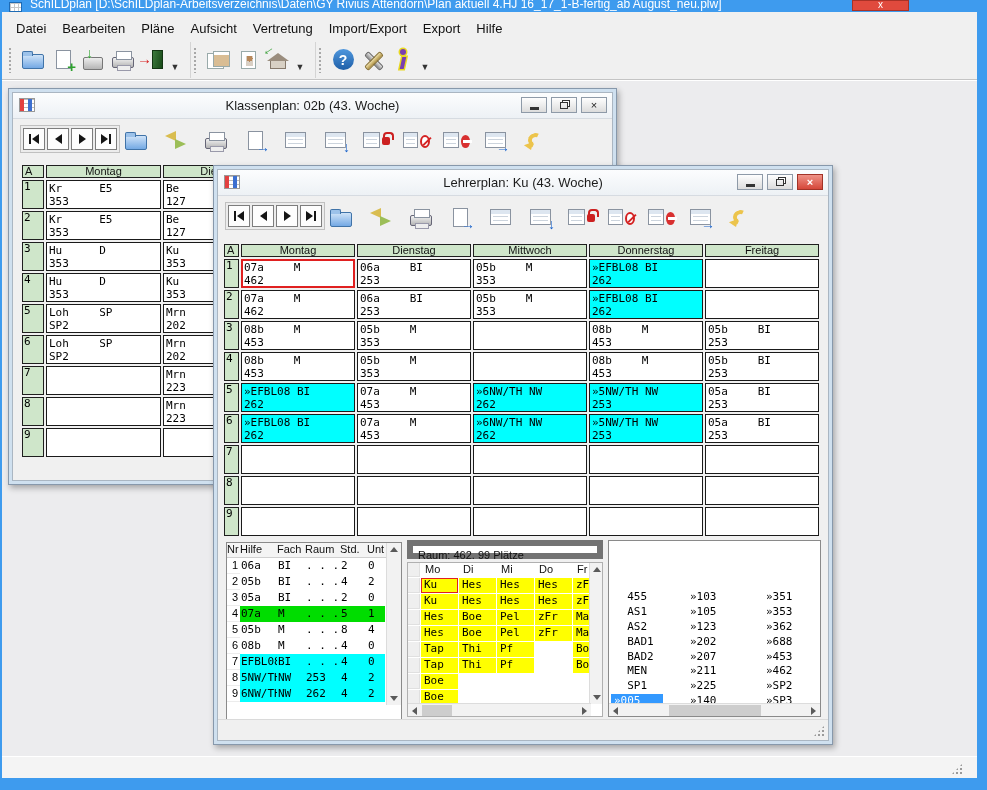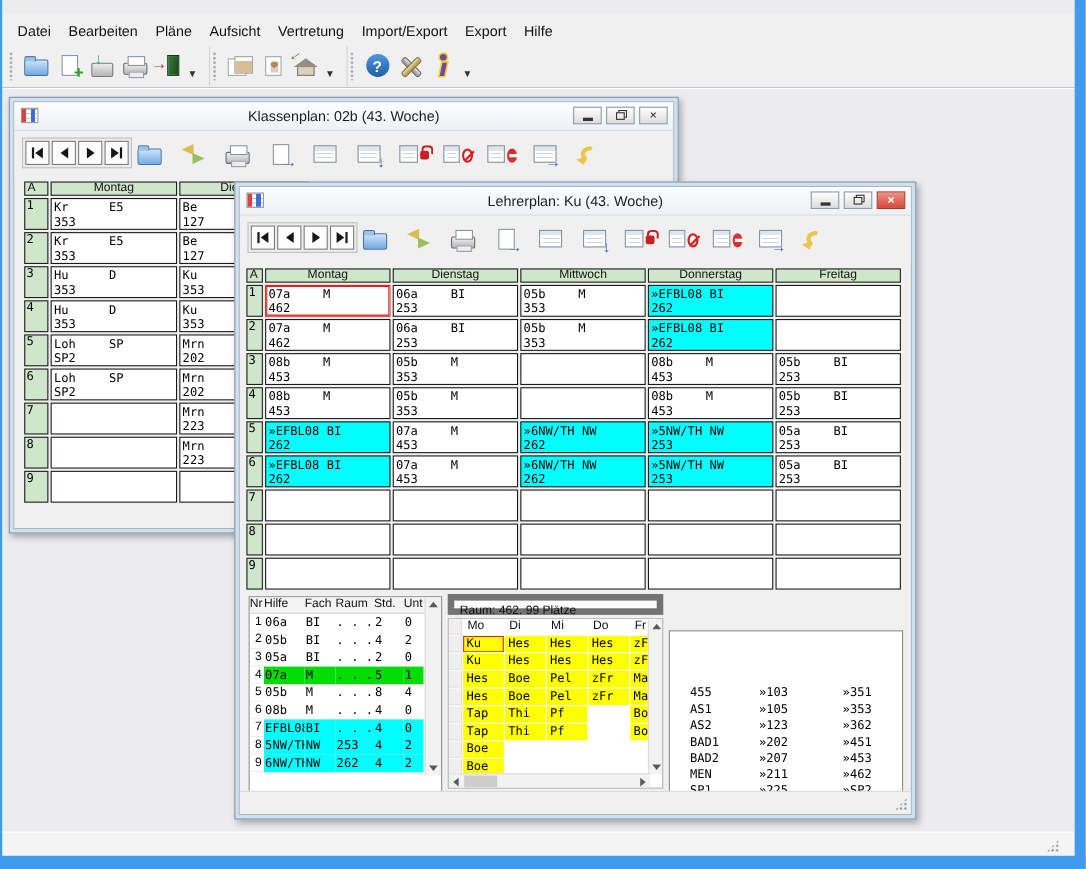--- a/index.html
+++ b/index.html
@@ -152,20 +152,25 @@
   .grip { position:absolute; right:3px; bottom:3px; width:12px; height:12px;
           background-image:radial-gradient(#9a9a9a 1px,transparent 1.2px); background-size:4px 4px;
           clip-path:polygon(100% 0,100% 100%,0 100%);}
   .app-statusbar { position:absolute; left:2px; right:10px; bottom:12px; height:22px; background:#f4f4f4; border-top:1px solid #fff; z-index:5;}
 </style>
 </head>
 <body>
 
 <div id="screen">
 
+  <div class="app-titlebar">
+    <span class="app-ico"></span>
+    <span class="app-title">SchILDplan [D:\SchILDplan-Arbeitsverzeichnis\Daten\GY Rivius Attendorn\Plan aktuell 4.HJ 16_17_1-B-fertig_ab August_neu.plw]</span>
+    <span class="app-close">x</span>
+  </div>
 
   <div class="menubar">
 
   <span class="menu-item">Datei</span>
       <span class="menu-item">Bearbeiten</span>
       <span class="menu-item">Pläne</span>
       <span class="menu-item">Aufsicht</span>
       <span class="menu-item">Vertretung</span>
       <span class="menu-item">Import/Export</span>
       <span class="menu-item">Export</span>
@@ -844,30 +849,30 @@
           <span class="sb-btn" style="left:0;">
               <span class="tri-left"></span>
             </span>
           <span class="sb-btn" style="right:0;">
               <span class="tri-right"></span>
             </span>
           <span class="thumb" style="left:14px; top:1px; width:30px; height:11px;"></span>
         </div>
       </div>
 
-      <div class="panel" style="left:390px; top:370px; width:213px; height:177px;margin-top:33px;">
+      <div class="panel" style="left:390px; top:370px; width:213px; height:177px;">
         <div class="roomcol" style="left:2px;">
           
         <div class="room">  455</div><div class="room">  AS1</div><div class="room">  AS2</div><div class="room">  BAD1</div><div class="room">  BAD2</div><div class="room">  MEN</div><div class="room">  SP1</div><div class="room sel">»005</div><div class="room">»021</div></div>
         <div class="roomcol" style="left:78px;">
           
         <div class="room">»103</div><div class="room">»105</div><div class="room">»123</div><div class="room">»202</div><div class="room">»207</div><div class="room">»211</div><div class="room">»225</div><div class="room">»140</div><div class="room">»251</div></div>
         <div class="roomcol" style="left:154px;">
           
-        <div class="room">»351</div><div class="room">»353</div><div class="room">»362</div><div class="room">»451</div><div class="room">»453</div><div class="room">»462</div><div class="room">»SP2</div><div class="room">»SP3</div></div>
+        <div class="room">»351</div><div class="room">»353</div><div class="room">»362</div><div class="room">»688</div><div class="room">»453</div><div class="room">»462</div><div class="room">»SP2</div><div class="room">»SP3</div></div>
         <div class="hscroll" style="width:211px;">
           <span class="sb-btn" style="left:0;">
               <span class="tri-left"></span>
             </span>
           <span class="sb-btn" style="right:0;">
               <span class="tri-right"></span>
             </span>
           <span class="thumb" style="left:60px; top:1px; width:92px; height:11px;"></span>
         </div>
       </div>

